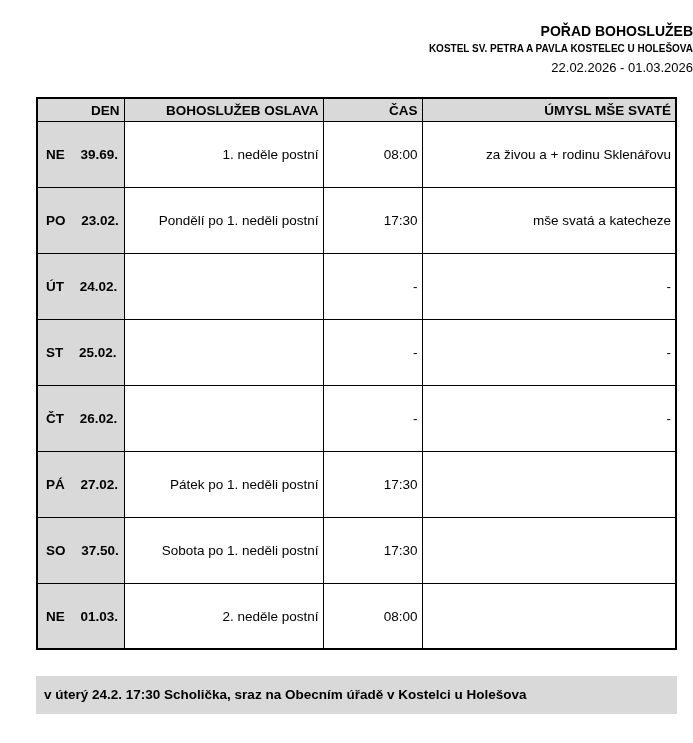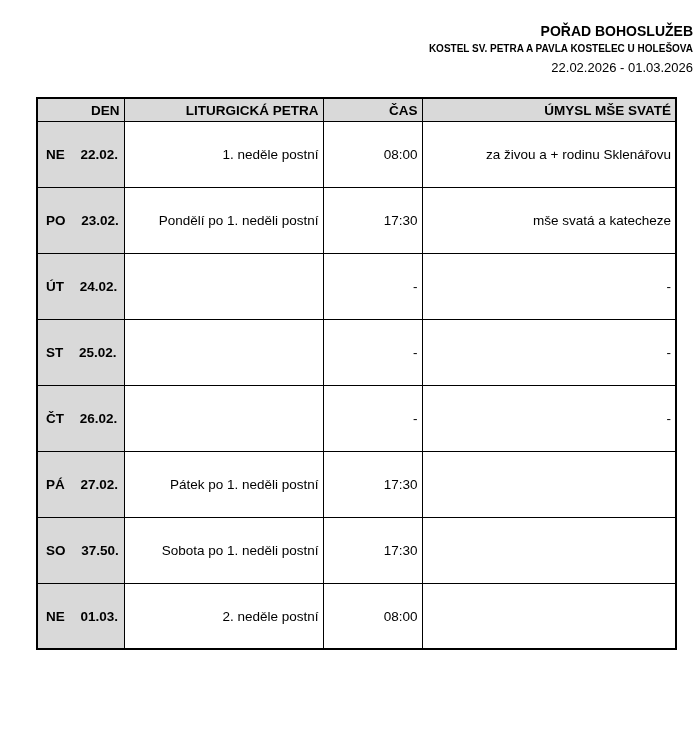--- a/index.html
+++ b/index.html
@@ -109,30 +109,30 @@
   <table class="schedule">
     <colgroup>
       <col class="c-den">
         <col class="c-lit">
         <col class="c-cas">
         <col class="c-umysl">
     </colgroup>
     <thead>
       <tr>
         <th>DEN</th>
-        <th>LITURGICKÁ PETRA</th>
+        <th>BOHOSLUŽEB OSLAVA</th>
         <th>ČAS</th>
         <th>ÚMYSL MŠE SVATÉ</th>
       </tr>
     </thead>
     <tbody>
       <tr>
         <td class="day-cell">
           <span class="day-abbr">NE</span>
-          <span class="day-date">22.02.</span>
+          <span class="day-date">39.69.</span>
         </td>
         <td class="celebration-cell">1. neděle postní</td>
         <td class="time-cell">08:00</td>
         <td class="intention-cell">za živou a + rodinu Sklenářovu</td>
       </tr>
       <tr>
         <td class="day-cell">
           <span class="day-abbr">PO</span>
           <span class="day-date">23.02.</span>
         </td>
@@ -190,14 +190,15 @@
           <span class="day-abbr">NE</span>
           <span class="day-date">01.03.</span>
         </td>
         <td class="celebration-cell">2. neděle postní</td>
         <td class="time-cell">08:00</td>
         <td class="intention-cell"></td>
       </tr>
     </tbody>
   </table>
 
+  <div class="footer-note">v úterý 24.2. 17:30 Scholička, sraz na Obecním úřadě v Kostelci u Holešova</div>
 
 </div>
 
 </body></html>

